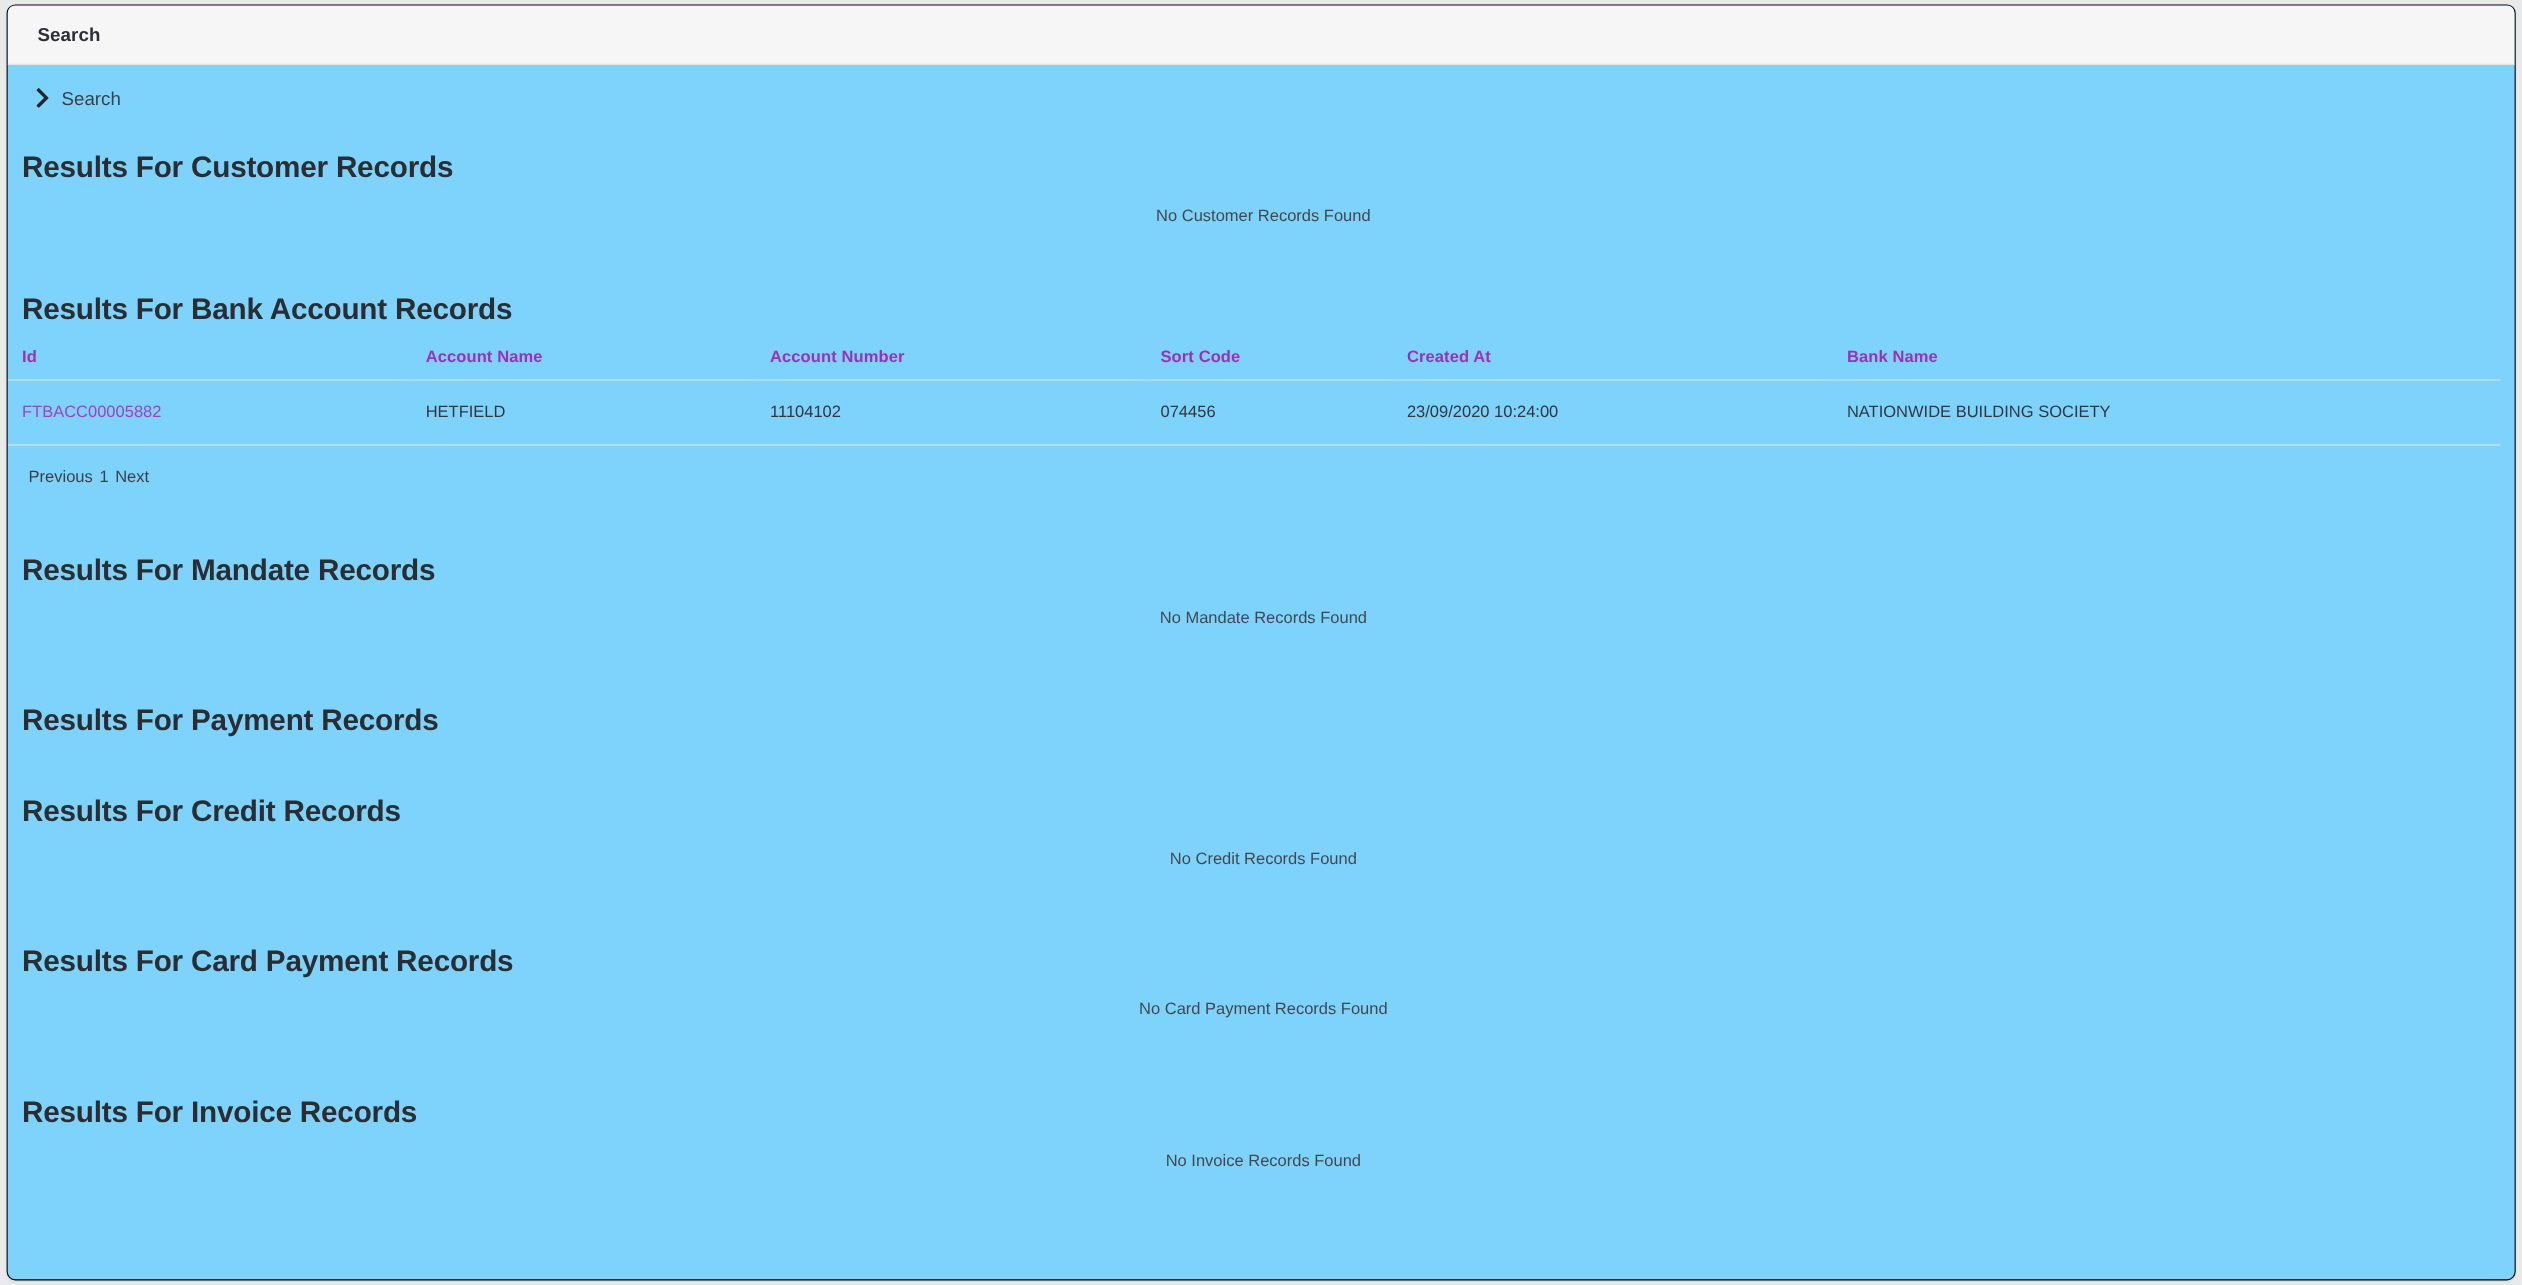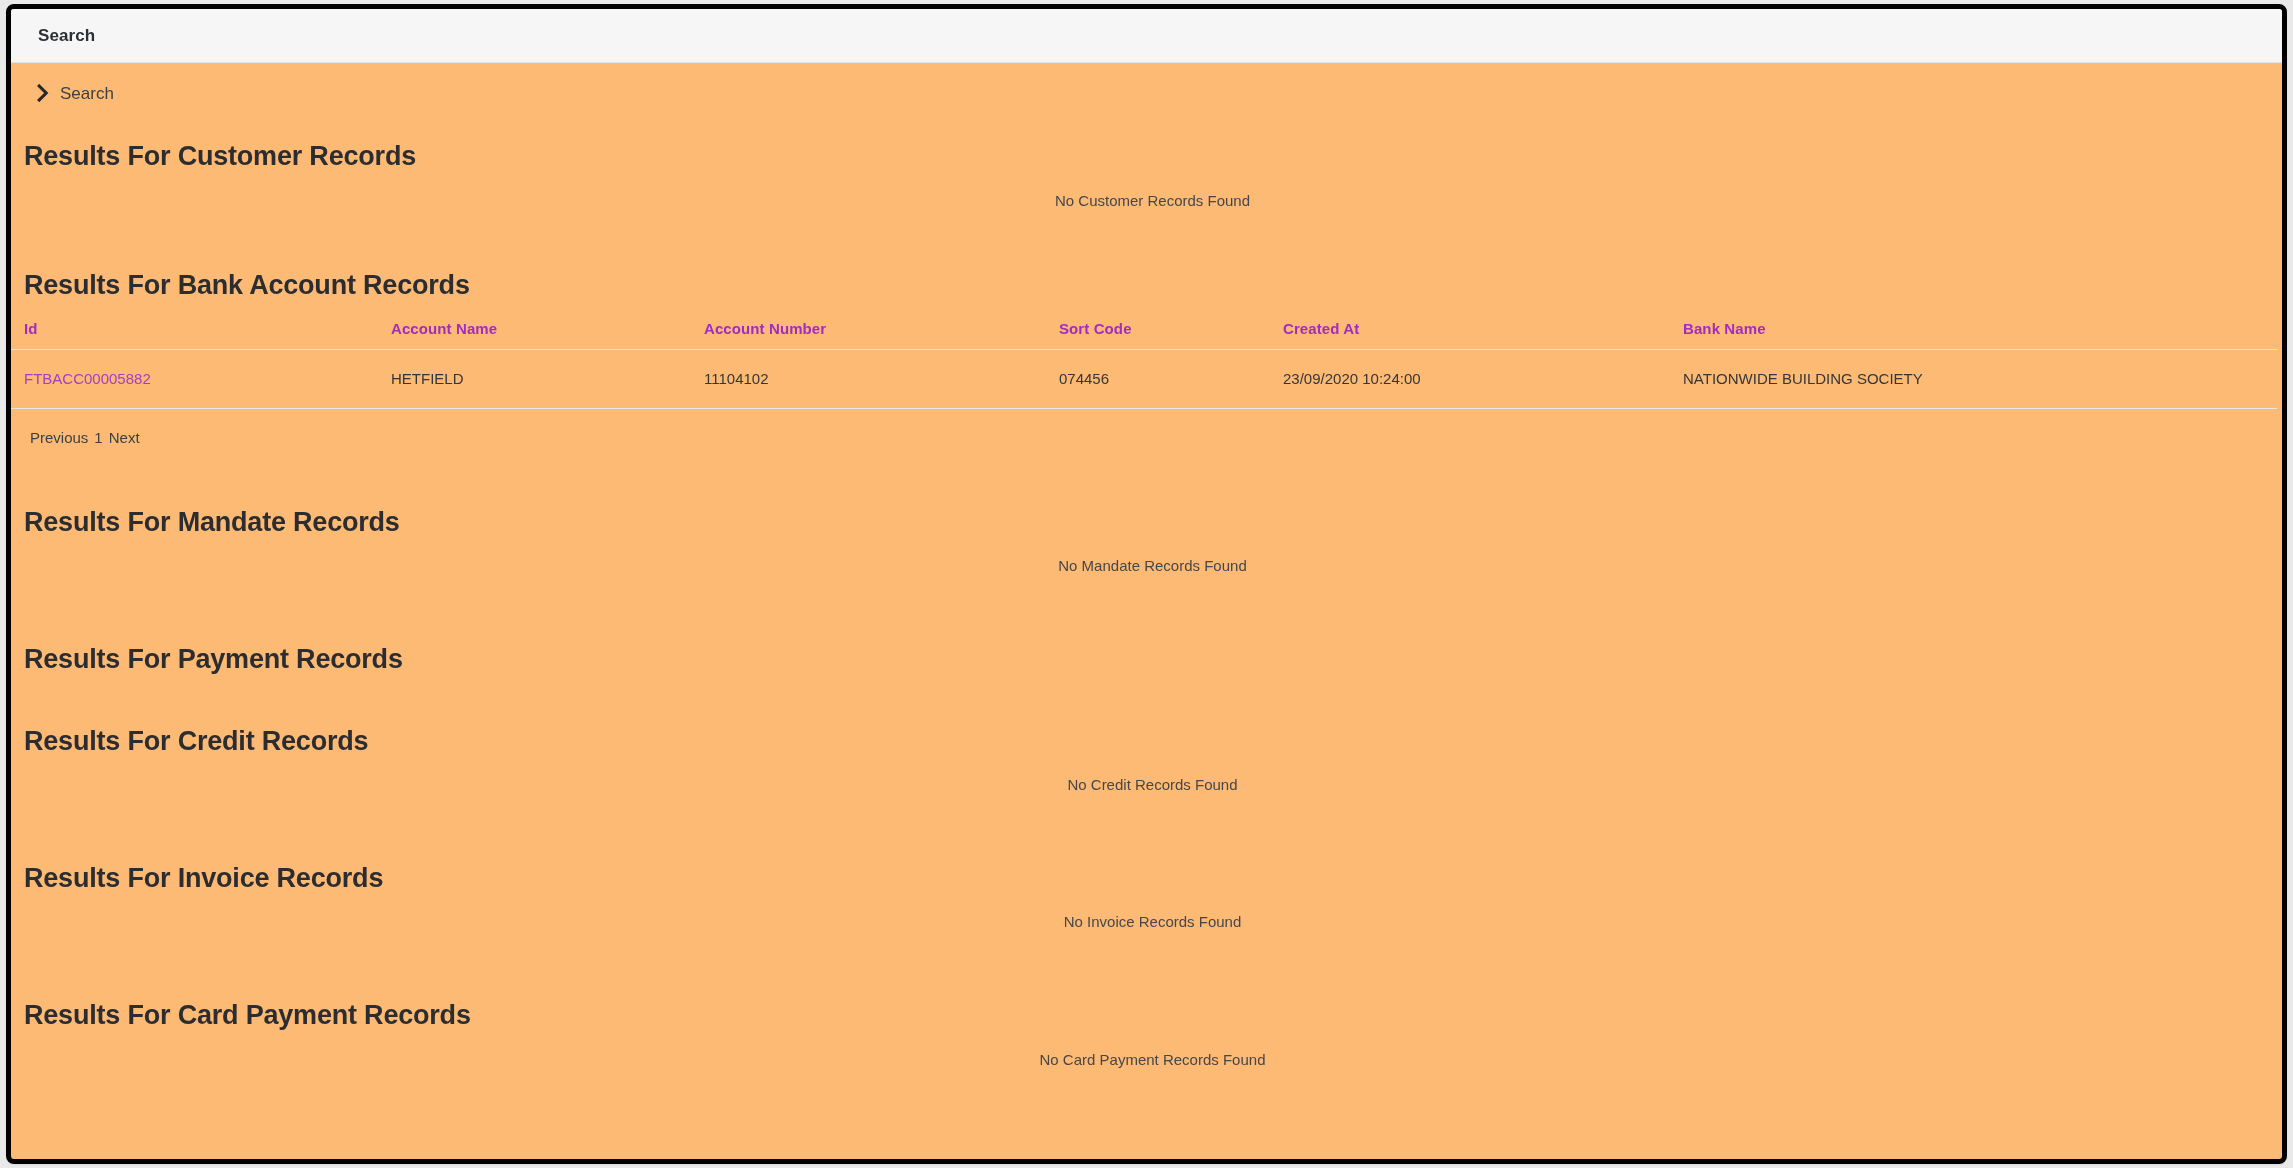--- a/index.html
+++ b/index.html
@@ -12,23 +12,23 @@
     font-family: "Liberation Sans", sans-serif;
     -webkit-font-smoothing: antialiased;
   }
 
   .page-card {
     position: absolute;
     left: 6px;
     top: 4px;
     width: 2281px;
     height: 1160px;
-    background: #fdba74;
+    background: #7dd3fc;
     border-radius: 8px;
-    border: 5px solid #000000;
+    border: 1px solid #000000;
     overflow: hidden;
     box-shadow: 0 1px 2px rgba(0,0,0,0.06);
   }
 
   
   .card-header {
     height: 54px;
     background: #f6f6f6;
     border-bottom: 1px solid #e2e2e2;
     display: flex;
@@ -234,24 +234,24 @@
 
     <div class="result-section sec-payment">
       <h2 class="section-heading">Results For Payment Records</h2>
     </div>
 
     <div class="result-section sec-credit">
       <h2 class="section-heading">Results For Credit Records</h2>
       <div class="empty-message">No Credit Records Found</div>
     </div>
 
+    <div class="result-section sec-card">
+      <h2 class="section-heading">Results For Card Payment Records</h2>
+      <div class="empty-message">No Card Payment Records Found</div>
+    </div>
+
     <div class="result-section sec-invoice">
       <h2 class="section-heading">Results For Invoice Records</h2>
       <div class="empty-message">No Invoice Records Found</div>
     </div>
 
-    <div class="result-section sec-card">
-      <h2 class="section-heading">Results For Card Payment Records</h2>
-      <div class="empty-message">No Card Payment Records Found</div>
-    </div>
-
   </div>
 </div>
 
 </body></html>

